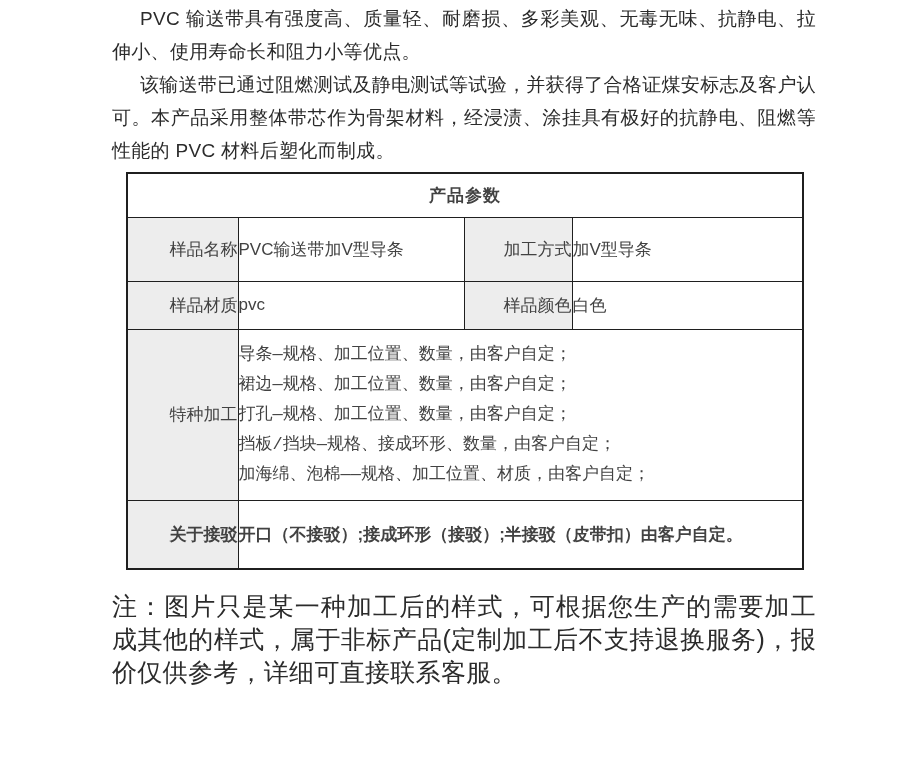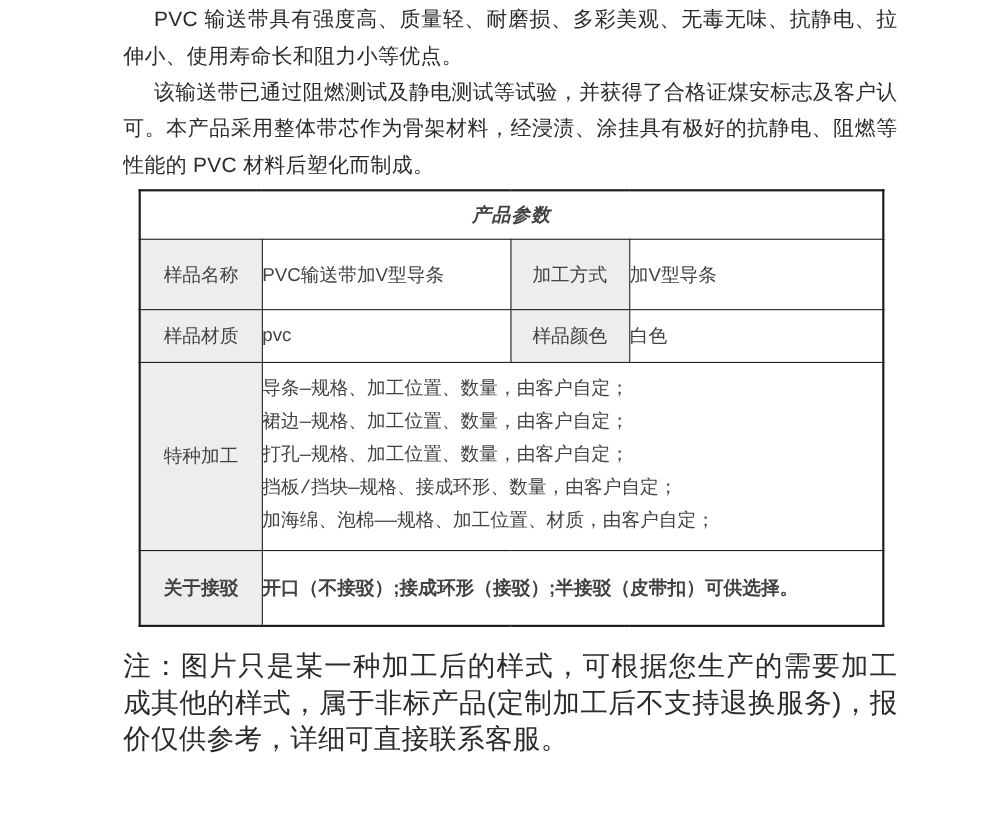--- a/index.html
+++ b/index.html
@@ -43,25 +43,24 @@
     color: #424242;
     font-size: 17px;
   }
   td.t-title {
     height: 44px;
     text-align: center;
     font-size: 21px;
     font-weight: bold;
     color: #333333;
     letter-spacing: 1px;
-    font-style: italic;
   }
   td.label {
     background: #ededed;
-    text-align: center;
+    text-align: right;
     color: #3a3a3a;
   }
   td.value {
     padding-left: 13px;
     text-align: left;
   }
   tr.r-name  td { height: 64px; }
   tr.r-mat   td { height: 48px; }
   tr.r-scope td { height: 70px; }
   tr.r-spec  td { height: 171px; }
@@ -122,21 +121,21 @@
           <td class="value multiline" colspan="3">
             <div class="spec-line">导条—规格、加工位置、数量，由客户自定；</div>
             <div class="spec-line">裙边—规格、加工位置、数量，由客户自定；</div>
             <div class="spec-line">打孔—规格、加工位置、数量，由客户自定；</div>
             <div class="spec-line">挡板/挡块—规格、接成环形、数量，由客户自定；</div>
             <div class="spec-line">加海绵、泡棉——规格、加工位置、材质，由客户自定；</div>
           </td>
         </tr>
         <tr class="r-joint">
           <td class="label">关于接驳</td>
-          <td class="value" colspan="3">开口（不接驳）;接成环形（接驳）;半接驳（皮带扣）可供选择。</td>
+          <td class="value" colspan="3">开口（不接驳）;接成环形（接驳）;半接驳（皮带扣）由客户自定。</td>
         </tr>
       </tbody>
     </table>
 
     <p class="note">注：图片只是某一种加工后的样式，可根据您生产的需要加工成其他的样式，属于非标产品(定制加工后不支持退换服务)，报价仅供参考，详细可直接联系客服。</p>
 
   </div>
 </div>
 
 </body></html>

